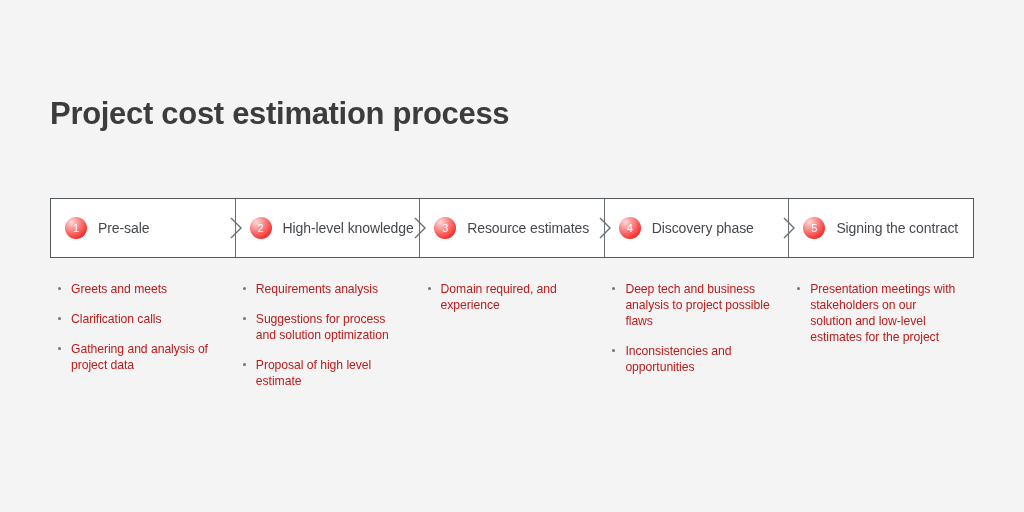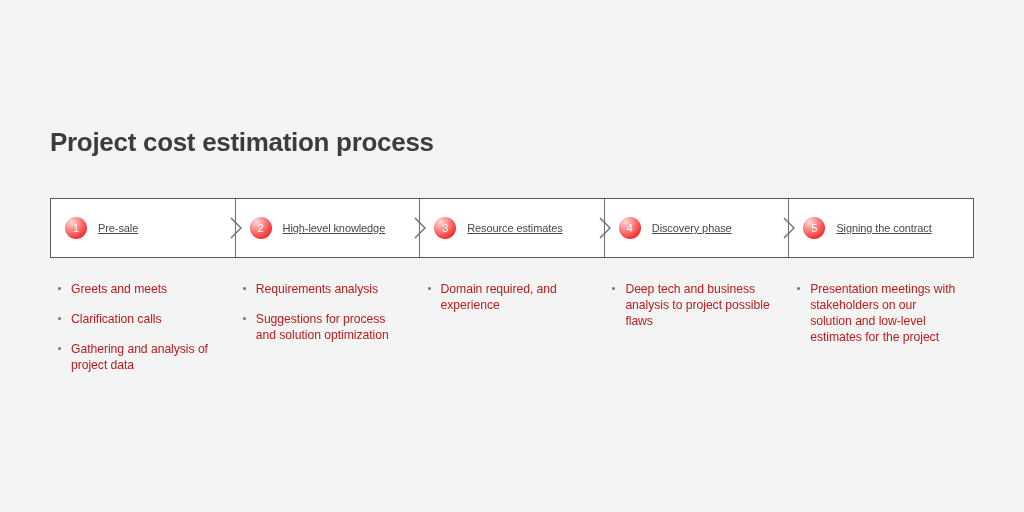--- a/index.html
+++ b/index.html
@@ -12,26 +12,25 @@
     background: #f4f4f4;
     font-family: "Liberation Sans", sans-serif;
     overflow: hidden;
     position: relative;
   }
 
   #page-title {
     position: absolute;
     left: 50px;
     top: 96px;
-    font-size: 26px;
+    font-size: 31px;
     font-weight: bold;
     color: #3c3c3c;
     letter-spacing: -0.3px;
     white-space: nowrap;
-    margin-top: 31px;
   }
 
   
   #step-banner {
     position: absolute;
     left: 50px;
     top: 198px;
     width: 924px;
     height: 60px;
     background: #ffffff;
@@ -61,25 +60,24 @@
                 #f9706f 46%, #f5322f 74%, #f01c19 100%);
     color: #ffffff;
     font-size: 11px;
     display: flex;
     align-items: center;
     justify-content: center;
     margin-right: 11px;
   }
 
   .step-label {
-    font-size: 11px;
+    font-size: 14px;
     color: #45494d;
     line-height: 16px;
     letter-spacing: -0.1px;
-    text-decoration: underline;
   }
 
   
   .chevron-icon {
     position: absolute;
     left: -9px;
     top: 50%;
     transform: translateY(-50%);
     width: 18px;
     height: 26px;
@@ -179,27 +177,29 @@
 
   <div class="bullet-col">
     <div class="bullet-item"><span class="bullet-dot"></span><span>Greets and meets</span></div>
     <div class="bullet-item"><span class="bullet-dot"></span><span>Clarification calls</span></div>
     <div class="bullet-item"><span class="bullet-dot"></span><span>Gathering and analysis of project data</span></div>
   </div>
 
   <div class="bullet-col">
     <div class="bullet-item"><span class="bullet-dot"></span><span>Requirements analysis</span></div>
     <div class="bullet-item"><span class="bullet-dot"></span><span>Suggestions for process and solution optimization</span></div>
+    <div class="bullet-item"><span class="bullet-dot"></span><span>Proposal of high level estimate</span></div>
   </div>
 
   <div class="bullet-col">
     <div class="bullet-item"><span class="bullet-dot"></span><span>Domain required, and experience</span></div>
   </div>
 
   <div class="bullet-col">
     <div class="bullet-item"><span class="bullet-dot"></span><span>Deep tech and business analysis to project possible flaws</span></div>
+    <div class="bullet-item"><span class="bullet-dot"></span><span>Inconsistencies and opportunities</span></div>
   </div>
 
   <div class="bullet-col">
     <div class="bullet-item"><span class="bullet-dot"></span><span>Presentation meetings with stakeholders on our solution and low-level estimates for the project</span></div>
   </div>
 
 </div>
 
 </body></html>

